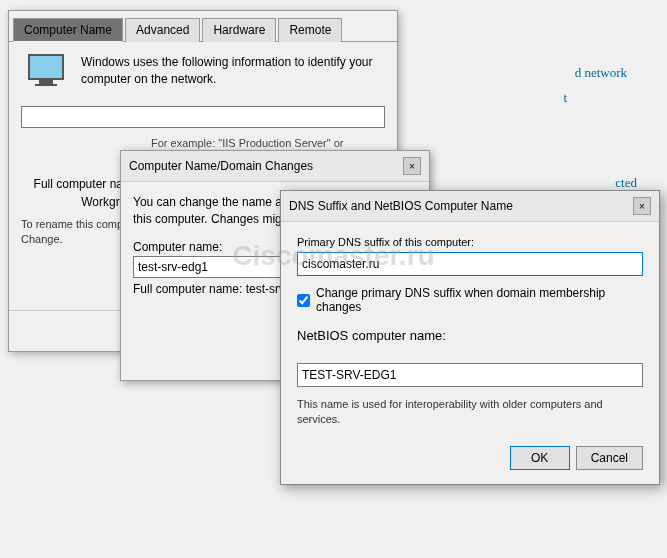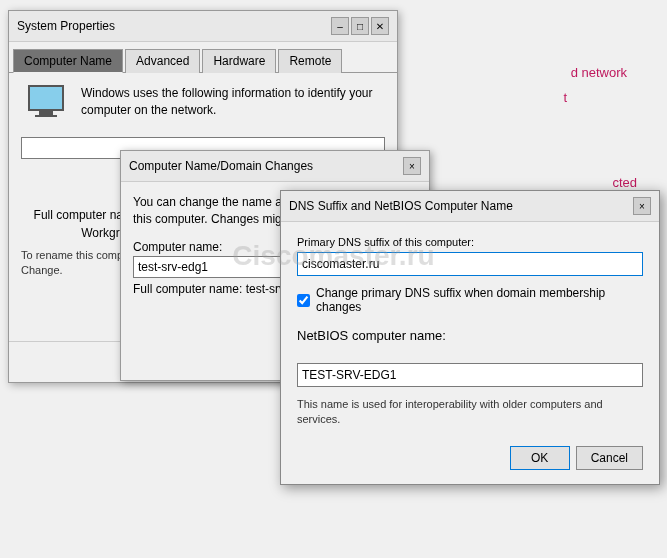--- a/index.html
+++ b/index.html
@@ -170,21 +170,22 @@
       cursor: pointer;
       min-width: 60px;
     }
 
     
     .bg-text {
       position: absolute;
       top: 60px;
       right: 20px;
       font-size: 13px;
-      color: #be185d;
+      color: #0369a1;
+      font-family: Liberation Serif, serif;
     }
 
     
     .cnd-dialog {
       position: absolute;
       top: 150px;
       left: 120px;
       width: 310px;
       background: #f0f0f0;
       border: 1px solid #999;
@@ -381,28 +382,20 @@
       width: 22px;
       height: 2px;
       background: #555;
       margin: 0 auto;
     }
   </style>
 </head>
 <body>
 
 <div class="sys-props-window">
-  <div class="window-titlebar">
-    <span class="window-title">System Properties</span>
-    <div class="titlebar-controls">
-      <div class="titlebar-btn">–</div>
-      <div class="titlebar-btn">□</div>
-      <div class="titlebar-btn">✕</div>
-    </div>
-  </div>
 
   <div class="tabs-bar">
     <div class="tab active">Computer Name</div>
     <div class="tab">Advanced</div>
     <div class="tab">Hardware</div>
     <div class="tab">Remote</div>
   </div>
 
   <div class="sys-content">
     <div class="sys-top-section">

